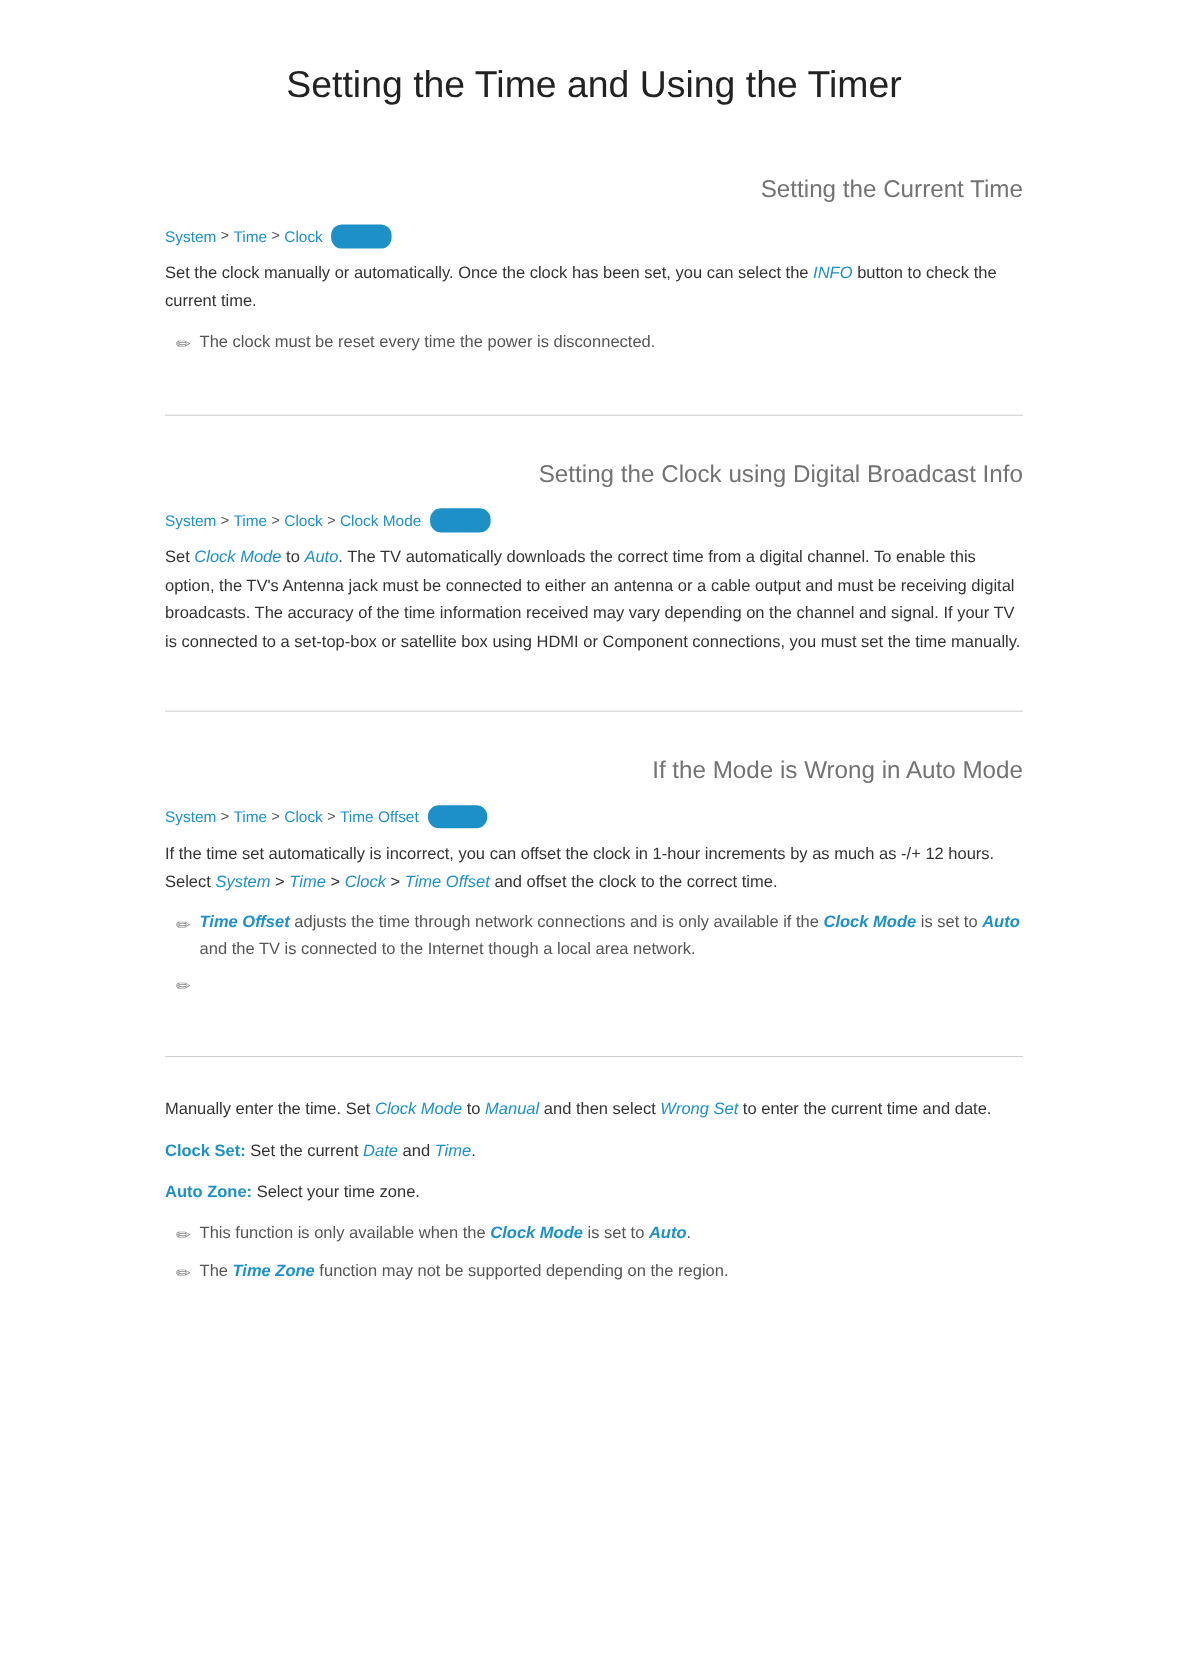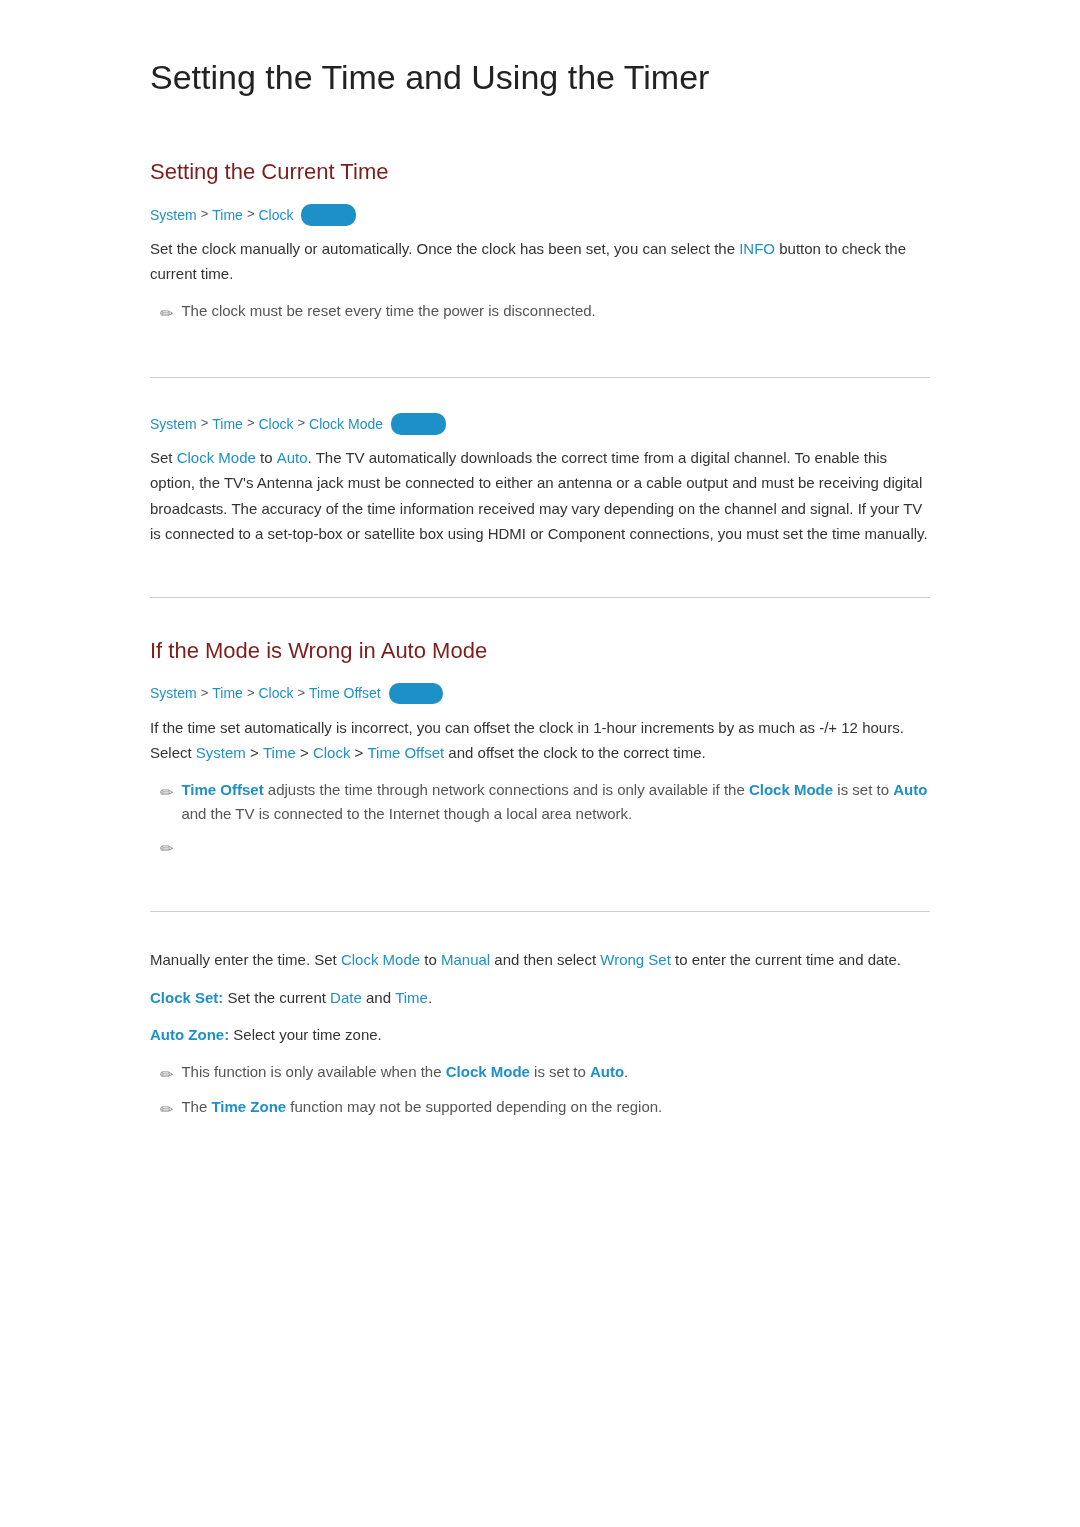--- a/index.html
+++ b/index.html
@@ -21,31 +21,33 @@
       margin: 0 auto;
       padding: 50px 60px 80px 60px;
     }
 
     .main-title {
       font-size: 34px;
       font-weight: 300;
       color: #222222;
       margin-bottom: 40px;
       padding-bottom: 10px;
+      text-align: center;
     }
 
     .section {
       margin-bottom: 50px;
     }
 
     .section-title {
       font-size: 22px;
       font-weight: 400;
-      color: #7f1d1d;
+      color: #737373;
       margin-bottom: 14px;
+      text-align: right;
     }
 
     .breadcrumb {
       font-size: 14px;
       color: #1e90c8;
       margin-bottom: 10px;
       display: flex;
       align-items: center;
       gap: 4px;
       flex-wrap: wrap;
@@ -74,20 +76,21 @@
     .body-text {
       color: #333333;
       font-size: 15px;
       line-height: 1.7;
       margin-bottom: 12px;
     }
 
     .highlight {
       color: #1e90c8;
       font-weight: 500;
+      font-style: italic;
     }
 
     .note-item {
       display: flex;
       align-items: flex-start;
       gap: 8px;
       margin: 8px 0;
       margin-left: 10px;
     }
 
@@ -145,20 +148,21 @@
 
     <div class="note-item">
       <span class="note-icon">✏</span>
       <span class="note-text">The clock must be reset every time the power is disconnected.</span>
     </div>
   </div>
 
   <hr class="section-separator">
 
   <div class="section">
+    <h2 class="section-title">Setting the Clock using Digital Broadcast Info</h2>
 
     <div class="breadcrumb">
       <span>System</span>
       <span class="separator">&gt;</span>
       <span>Time</span>
       <span class="separator">&gt;</span>
       <span>Clock</span>
       <span class="separator">&gt;</span>
       <span>Clock Mode</span>
       <span class="try-now-badge">Try Now</span>

